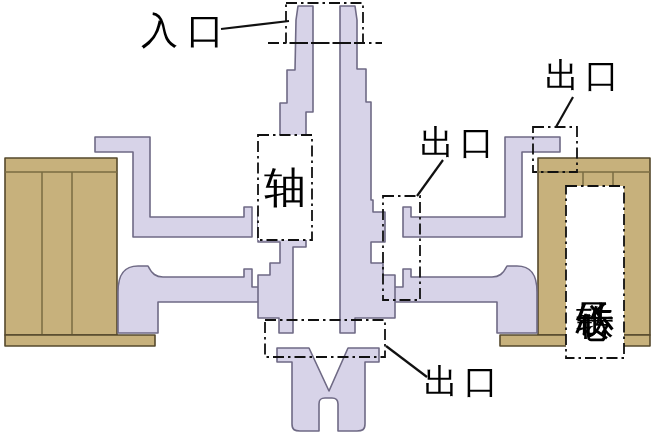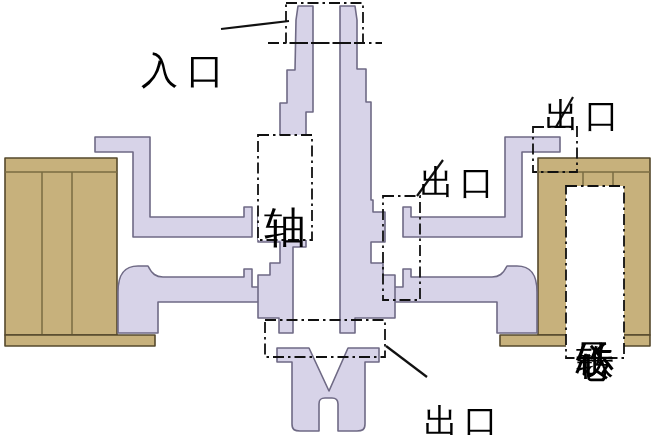--- a/index.html
+++ b/index.html
@@ -5,21 +5,21 @@
   html,body{margin:0;padding:0;background:#fff;}
   .stage{position:relative;width:652px;height:435px;background:#ffffff;overflow:hidden;
          font-family:"DejaVu Serif","Liberation Serif",serif;}
   svg{position:absolute;left:0;top:0;}
   .metal{fill:#d7d3e8;stroke:#6f6a85;stroke-width:1.6;stroke-linejoin:round;}
   .core{fill:#c7b17c;stroke:#55492c;stroke-width:1.6;stroke-linejoin:round;}
   .coreline{stroke:#7a6c42;stroke-width:1.5;fill:none;}
   .dashdot{fill:none;stroke:#111;stroke-width:1.8;stroke-dasharray:11 4 2.5 4;}
   .dashdot-filled{fill:#ffffff;stroke:#111;stroke-width:1.8;stroke-dasharray:11 4 2.5 4;}
   .leader{stroke:#111;stroke-width:2.2;fill:none;}
-  .label{position:absolute;color:#000;white-space:nowrap;margin-top:40px;}
+  .label{position:absolute;color:#000;white-space:nowrap;}
   .lbl-inlet{left:141px;top:6px;font-size:37px;letter-spacing:9px;}
   .lbl-outlet-mid{left:420px;top:120px;font-size:34px;letter-spacing:6px;}
   .lbl-outlet-tr{left:545px;top:53px;font-size:34px;letter-spacing:6px;}
   .lbl-outlet-bot{left:424px;top:359px;font-size:34px;letter-spacing:6px;}
   .lbl-shaft{left:258px;top:135px;width:54px;height:105px;font-size:42px;
              display:flex;align-items:center;justify-content:center;}
   .lbl-core{left:566px;top:188px;width:58px;height:168px;font-size:38px;line-height:42px;
             writing-mode:vertical-rl;text-orientation:upright;
             display:flex;align-items:center;justify-content:center;}
 </style>

